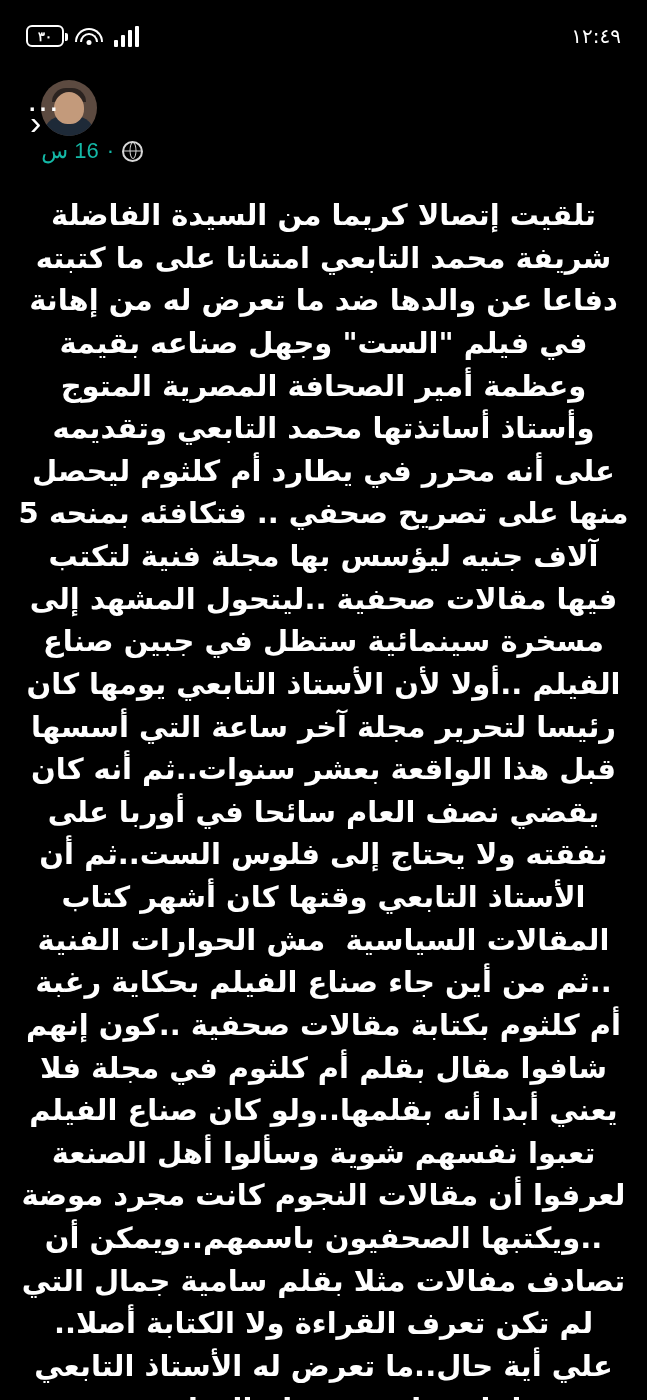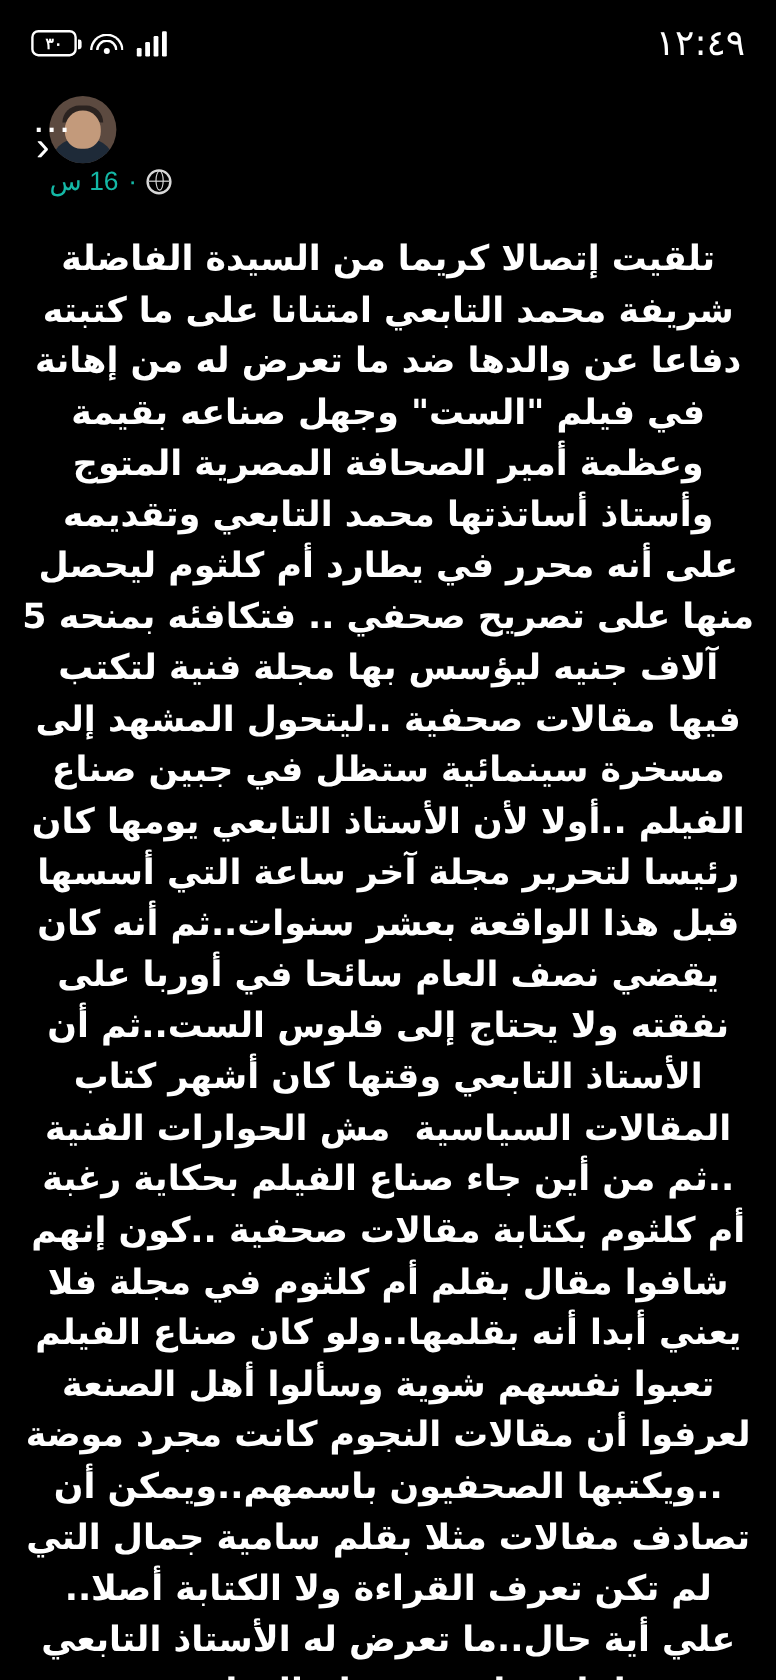--- a/index.html
+++ b/index.html
@@ -88,21 +88,21 @@
     display: block;
     width: 4px;
     background: #ffffff;
     border-radius: 1px;
   }
   .signal i:nth-child(1) { height: 7px; }
   .signal i:nth-child(2) { height: 12px; }
   .signal i:nth-child(3) { height: 17px; }
   .signal i:nth-child(4) { height: 21px; }
   .status-time {
-    font-size: 30px;
+    font-size: 20px;
     letter-spacing: 1px;
     color: #ffffff;
     font-family: "DejaVu Sans", sans-serif;
   }
 
   
   .post-header {
     display: flex;
     align-items: center;
     justify-content: space-between;

